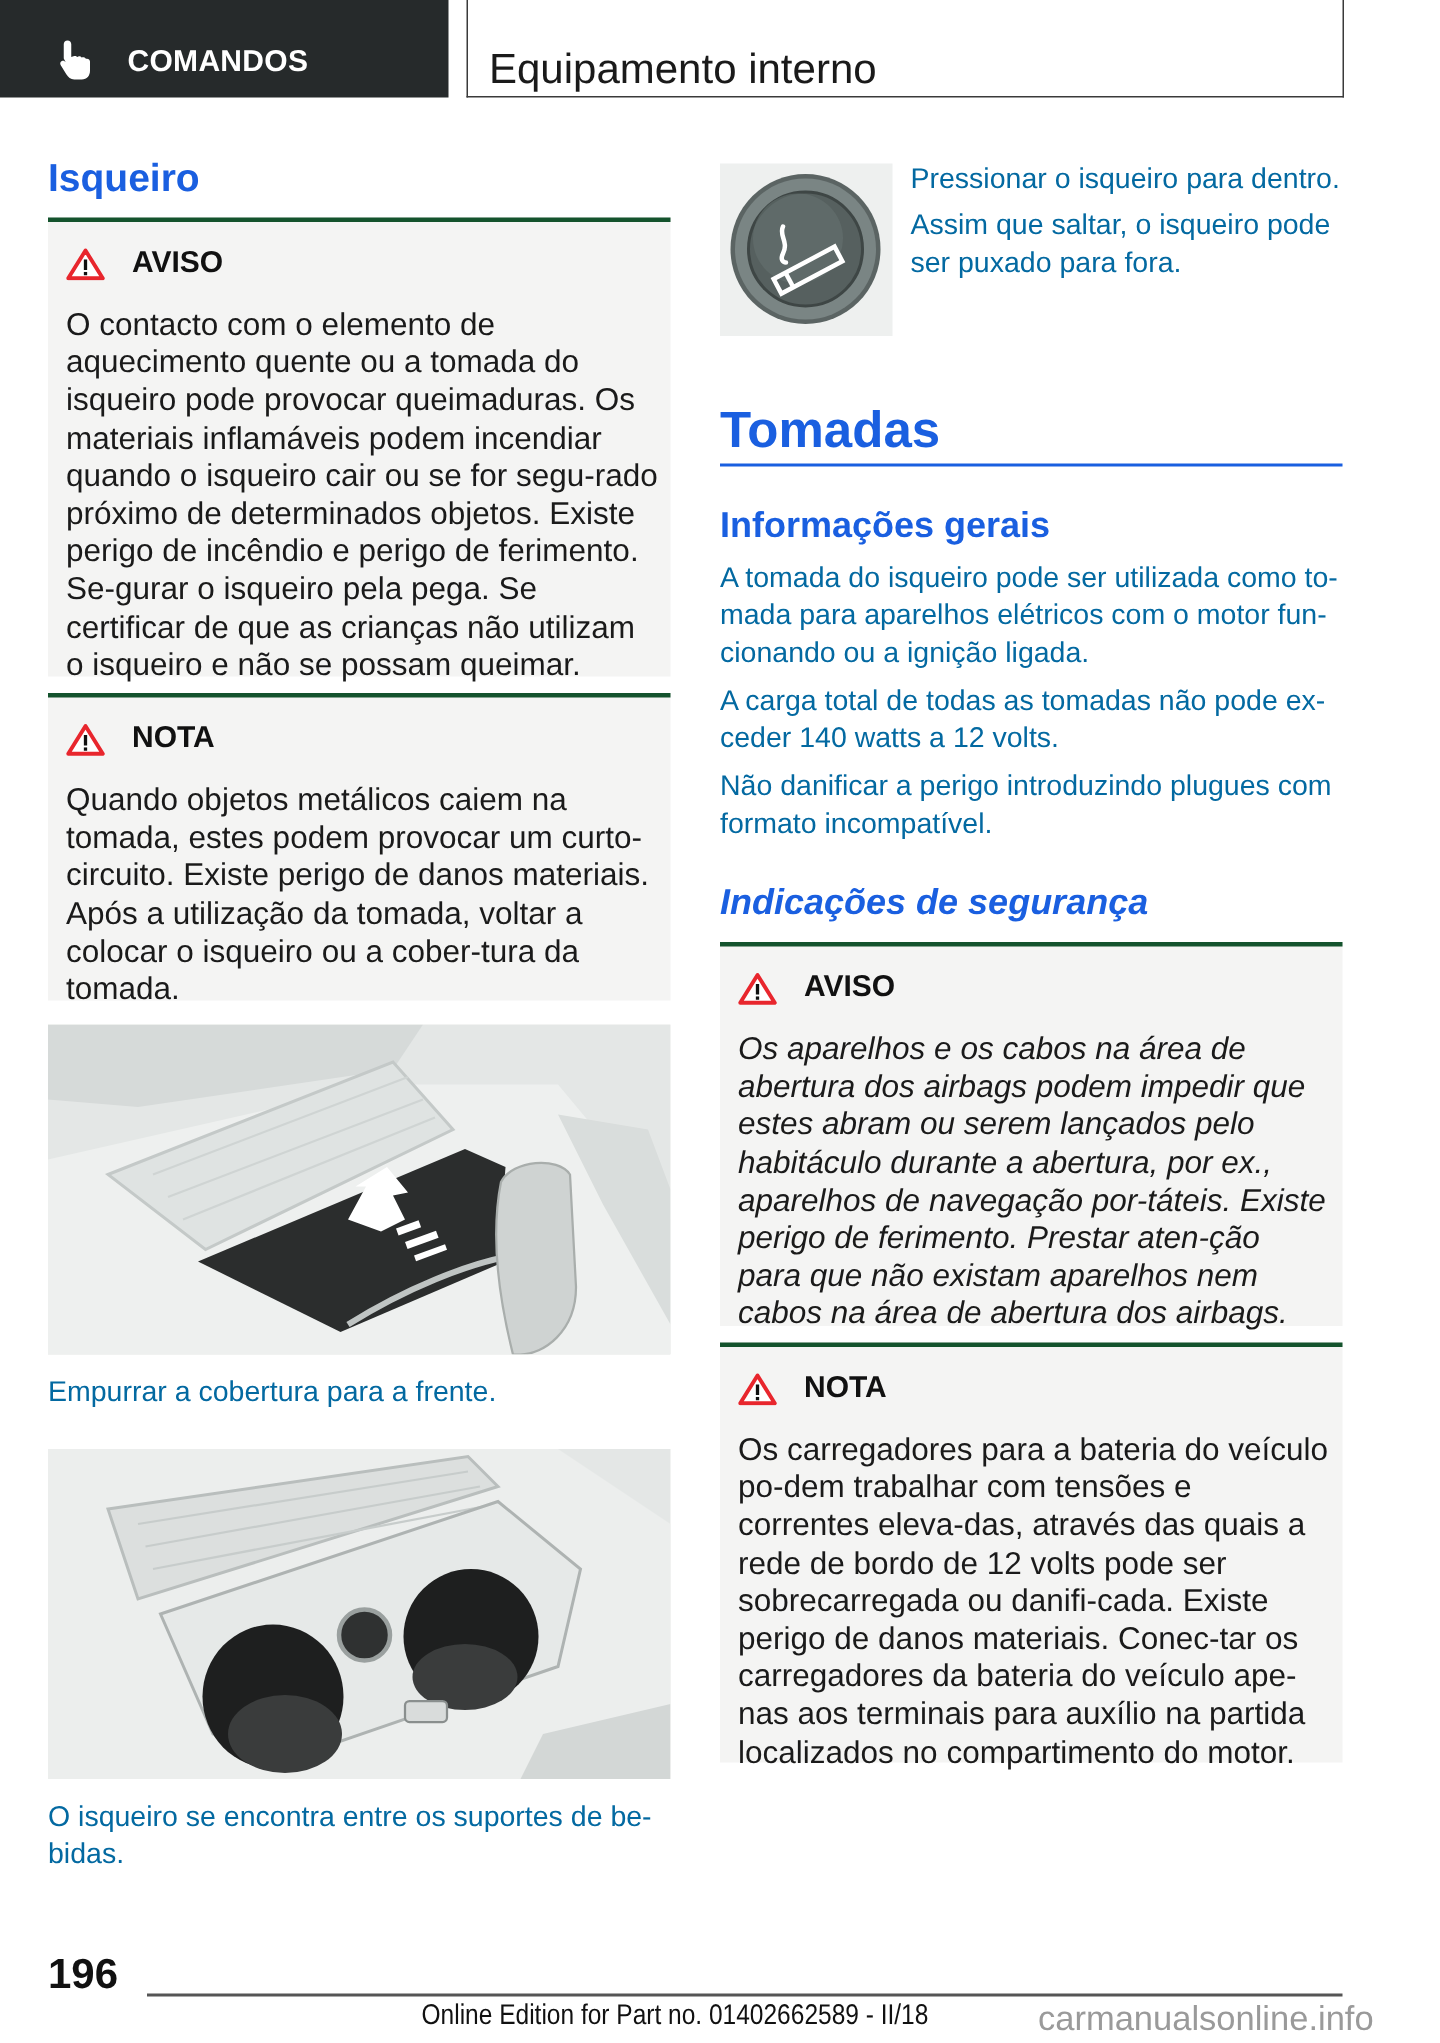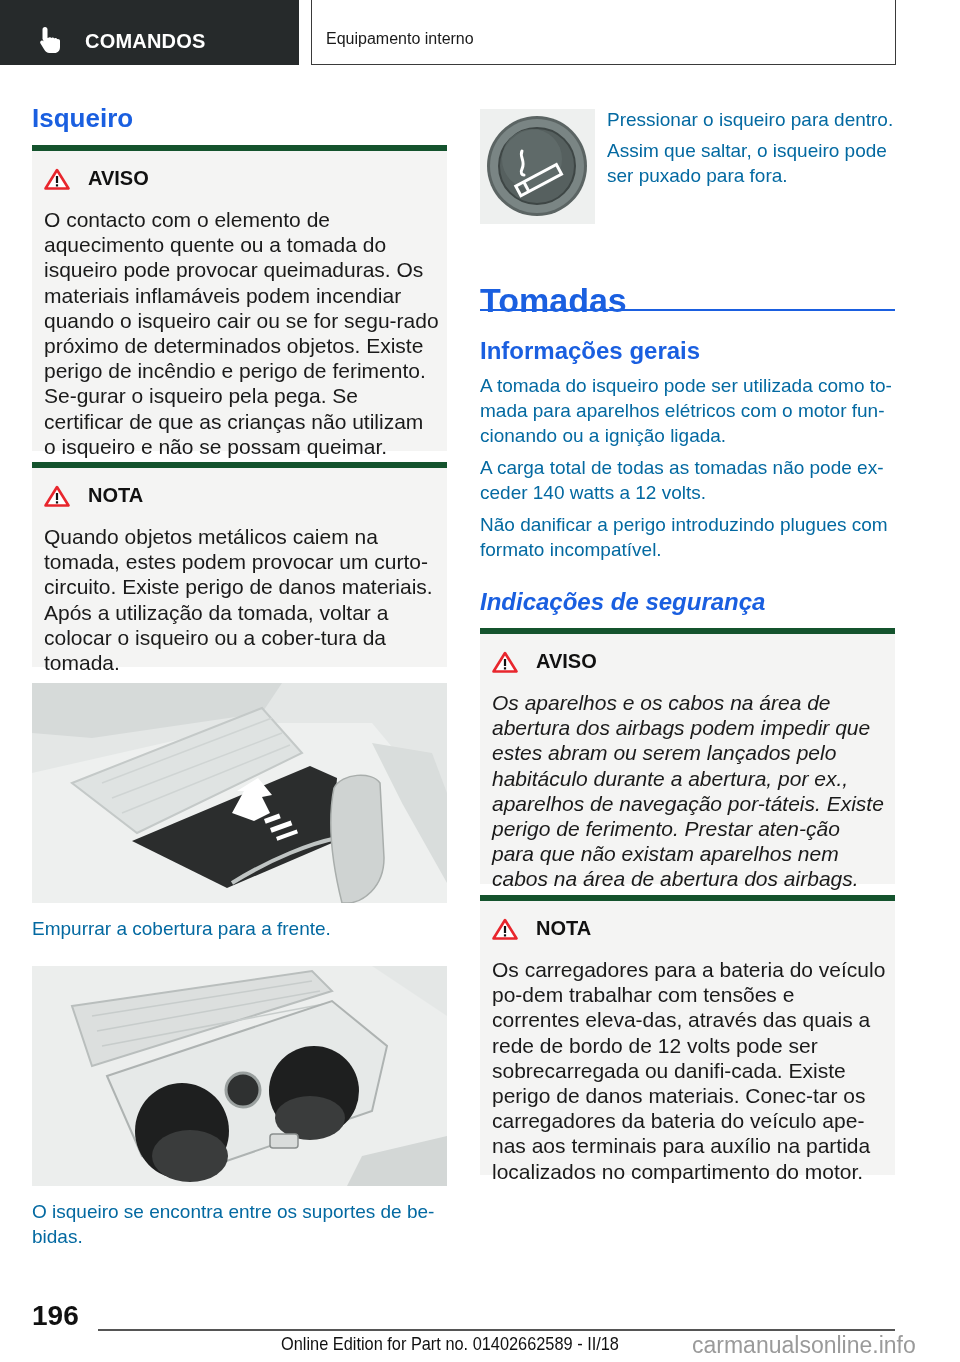--- a/index.html
+++ b/index.html
@@ -4,33 +4,33 @@
 <style>
   * { box-sizing: border-box; margin: 0; padding: 0; }
   html, body { width: 960px; height: 1362px; background: #ffffff; overflow: hidden; }
   body { position: relative; font-family: "Liberation Sans", sans-serif; color: #1a1a1a; }
 
   
   .hdr-left { position: absolute; left: 0; top: 0; width: 299px; height: 65px; background: #262a2b; }
   .hdr-left .hand { position: absolute; left: 38px; top: 26px; width: 26px; height: 28px; }
   .hdr-left .chap { position: absolute; left: 85px; top: 30px; color: #fff; font-weight: bold; font-size: 20px; letter-spacing: 0.2px; }
   .hdr-right { position: absolute; left: 311px; top: 0; width: 585px; height: 65px; border: 1.5px solid #3a3a3a; border-top: none; background: #fff; }
-  .hdr-right .sec { position: absolute; left: 14px; top: 30px; font-size: 16px; color: #1a1a1a; }
+  .hdr-right .sec { position: absolute; left: 14px; top: 30px; font-size: 28px; color: #1a1a1a; }
 
   
   .col { position: absolute; top: 0; }
   .col-left { left: 32px; width: 415px; }
   .col-right { left: 480px; width: 415px; }
 
   .h1 { color: #1a5fe0; font-weight: bold; font-size: 26px; position: absolute; }
-  .h1-big { color: #1a5fe0; font-weight: bold; font-size: 34px; position: absolute; margin-top: 13px; }
+  .h1-big { color: #1a5fe0; font-weight: bold; font-size: 34px; position: absolute; }
   .h2 { color: #1a5fe0; font-weight: bold; font-size: 24px; position: absolute; }
   .rule-blue { position: absolute; height: 2px; background: #1a5fe0; }
 
-  .box { position: absolute; background: #f4f4f3; border-top: 6px solid #14532d; }
+  .box { position: absolute; background: #f4f4f3; border-top: 3px solid #14532d; }
   .box .badge { position: absolute; left: 12px; top: 16px; display: flex; align-items: center; }
   .box .badge svg { width: 26px; height: 22px; }
   .box .badge .lbl { font-weight: bold; font-size: 20px; margin-left: 18px; color: #111; }
   .box .txt { position: absolute; left: 12px; right: 8px; font-size: 21px; line-height: 25.2px; color: #1a1a1a; }
 
   .p { position: absolute; font-size: 19px; line-height: 25.2px; color: #0369a1; }
 
   .fig { position: absolute; overflow: hidden; background: #e9ebea; }
 
   

